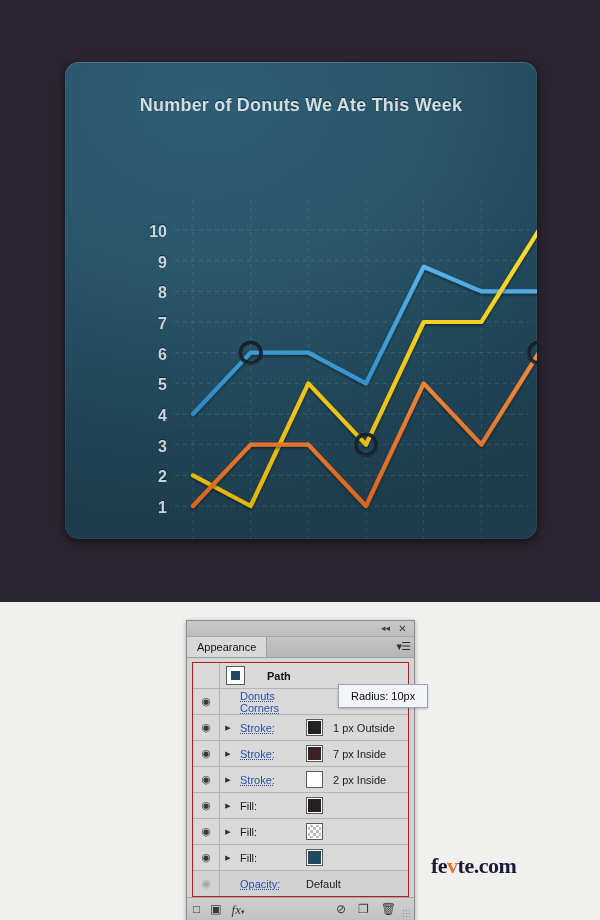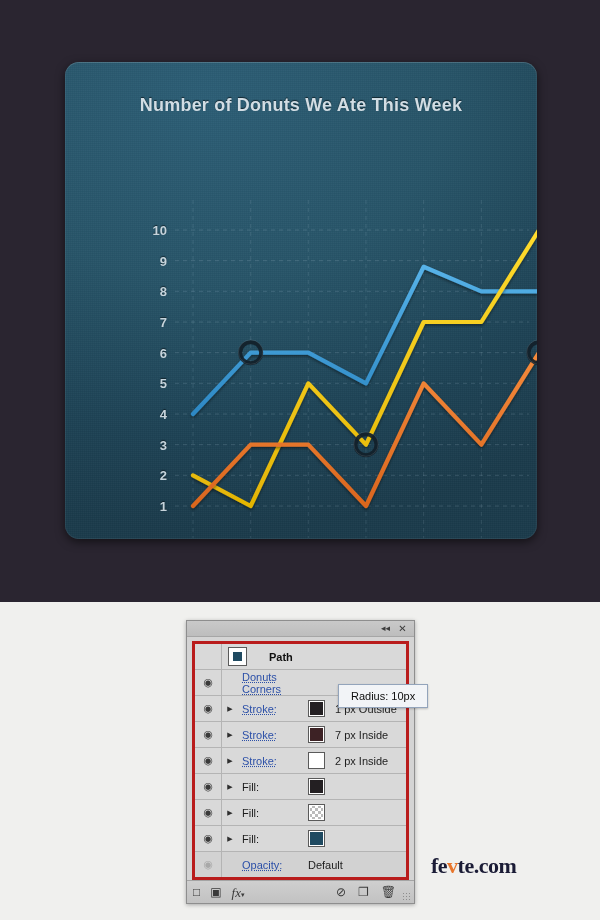--- a/index.html
+++ b/index.html
@@ -62,21 +62,21 @@
 
   #plot {
     position: absolute;
     left: 0; top: 0;
     width: 472px; height: 477px;
   }
   #plot svg { display: block; }
 
   .ytick, .xtick {
     position: absolute;
-    font-size: 13px;
+    font-size: 16px;
     font-weight: bold;
     color: #c6d4dc;
     text-shadow: 0 -1px 1px rgba(0,0,0,0.5);
     white-space: nowrap;
   }
   .ytick { text-align: right; width: 22px; }
 
   
   #appearance-panel {
     position: absolute;
@@ -129,21 +129,21 @@
     font-size: 11px;
     color: #2f2f2f;
     letter-spacing: -1px;
   }
 
   #panel-body {
     background: #d4d4d4;
     padding: 4px 5px 0 5px;
   }
   #rows {
-    border: 3px solid #b91c1c;
+    border: 1px solid #b91c1c;
     background: #8b5cf6;
   }
   .row {
     display: flex;
     align-items: center;
     height: 25px;
     border-bottom: 1px solid #b4b4b4;
     background: #d9d9d9;
     position: relative;
   }
@@ -371,20 +371,24 @@
 
 </div>
 
 <div id="appearance-panel">
 
   <div id="panel-titlebar">
     <div class="titlebar-btn" id="btn-collapse">◂◂</div>
     <div class="titlebar-btn" id="btn-close">✕</div>
   </div>
 
+  <div id="panel-tabs">
+    <div id="tab-appearance">Appearance</div>
+    <div id="panel-flyout">▾☰</div>
+  </div>
 
   <div id="panel-body">
     <div id="rows">
         <div class="row">
           <div class="cell-eye"></div>
           <div class="thumb">
             <i></i>
           </div>
           <div class="cell-label bold">Path</div>
         </div>

